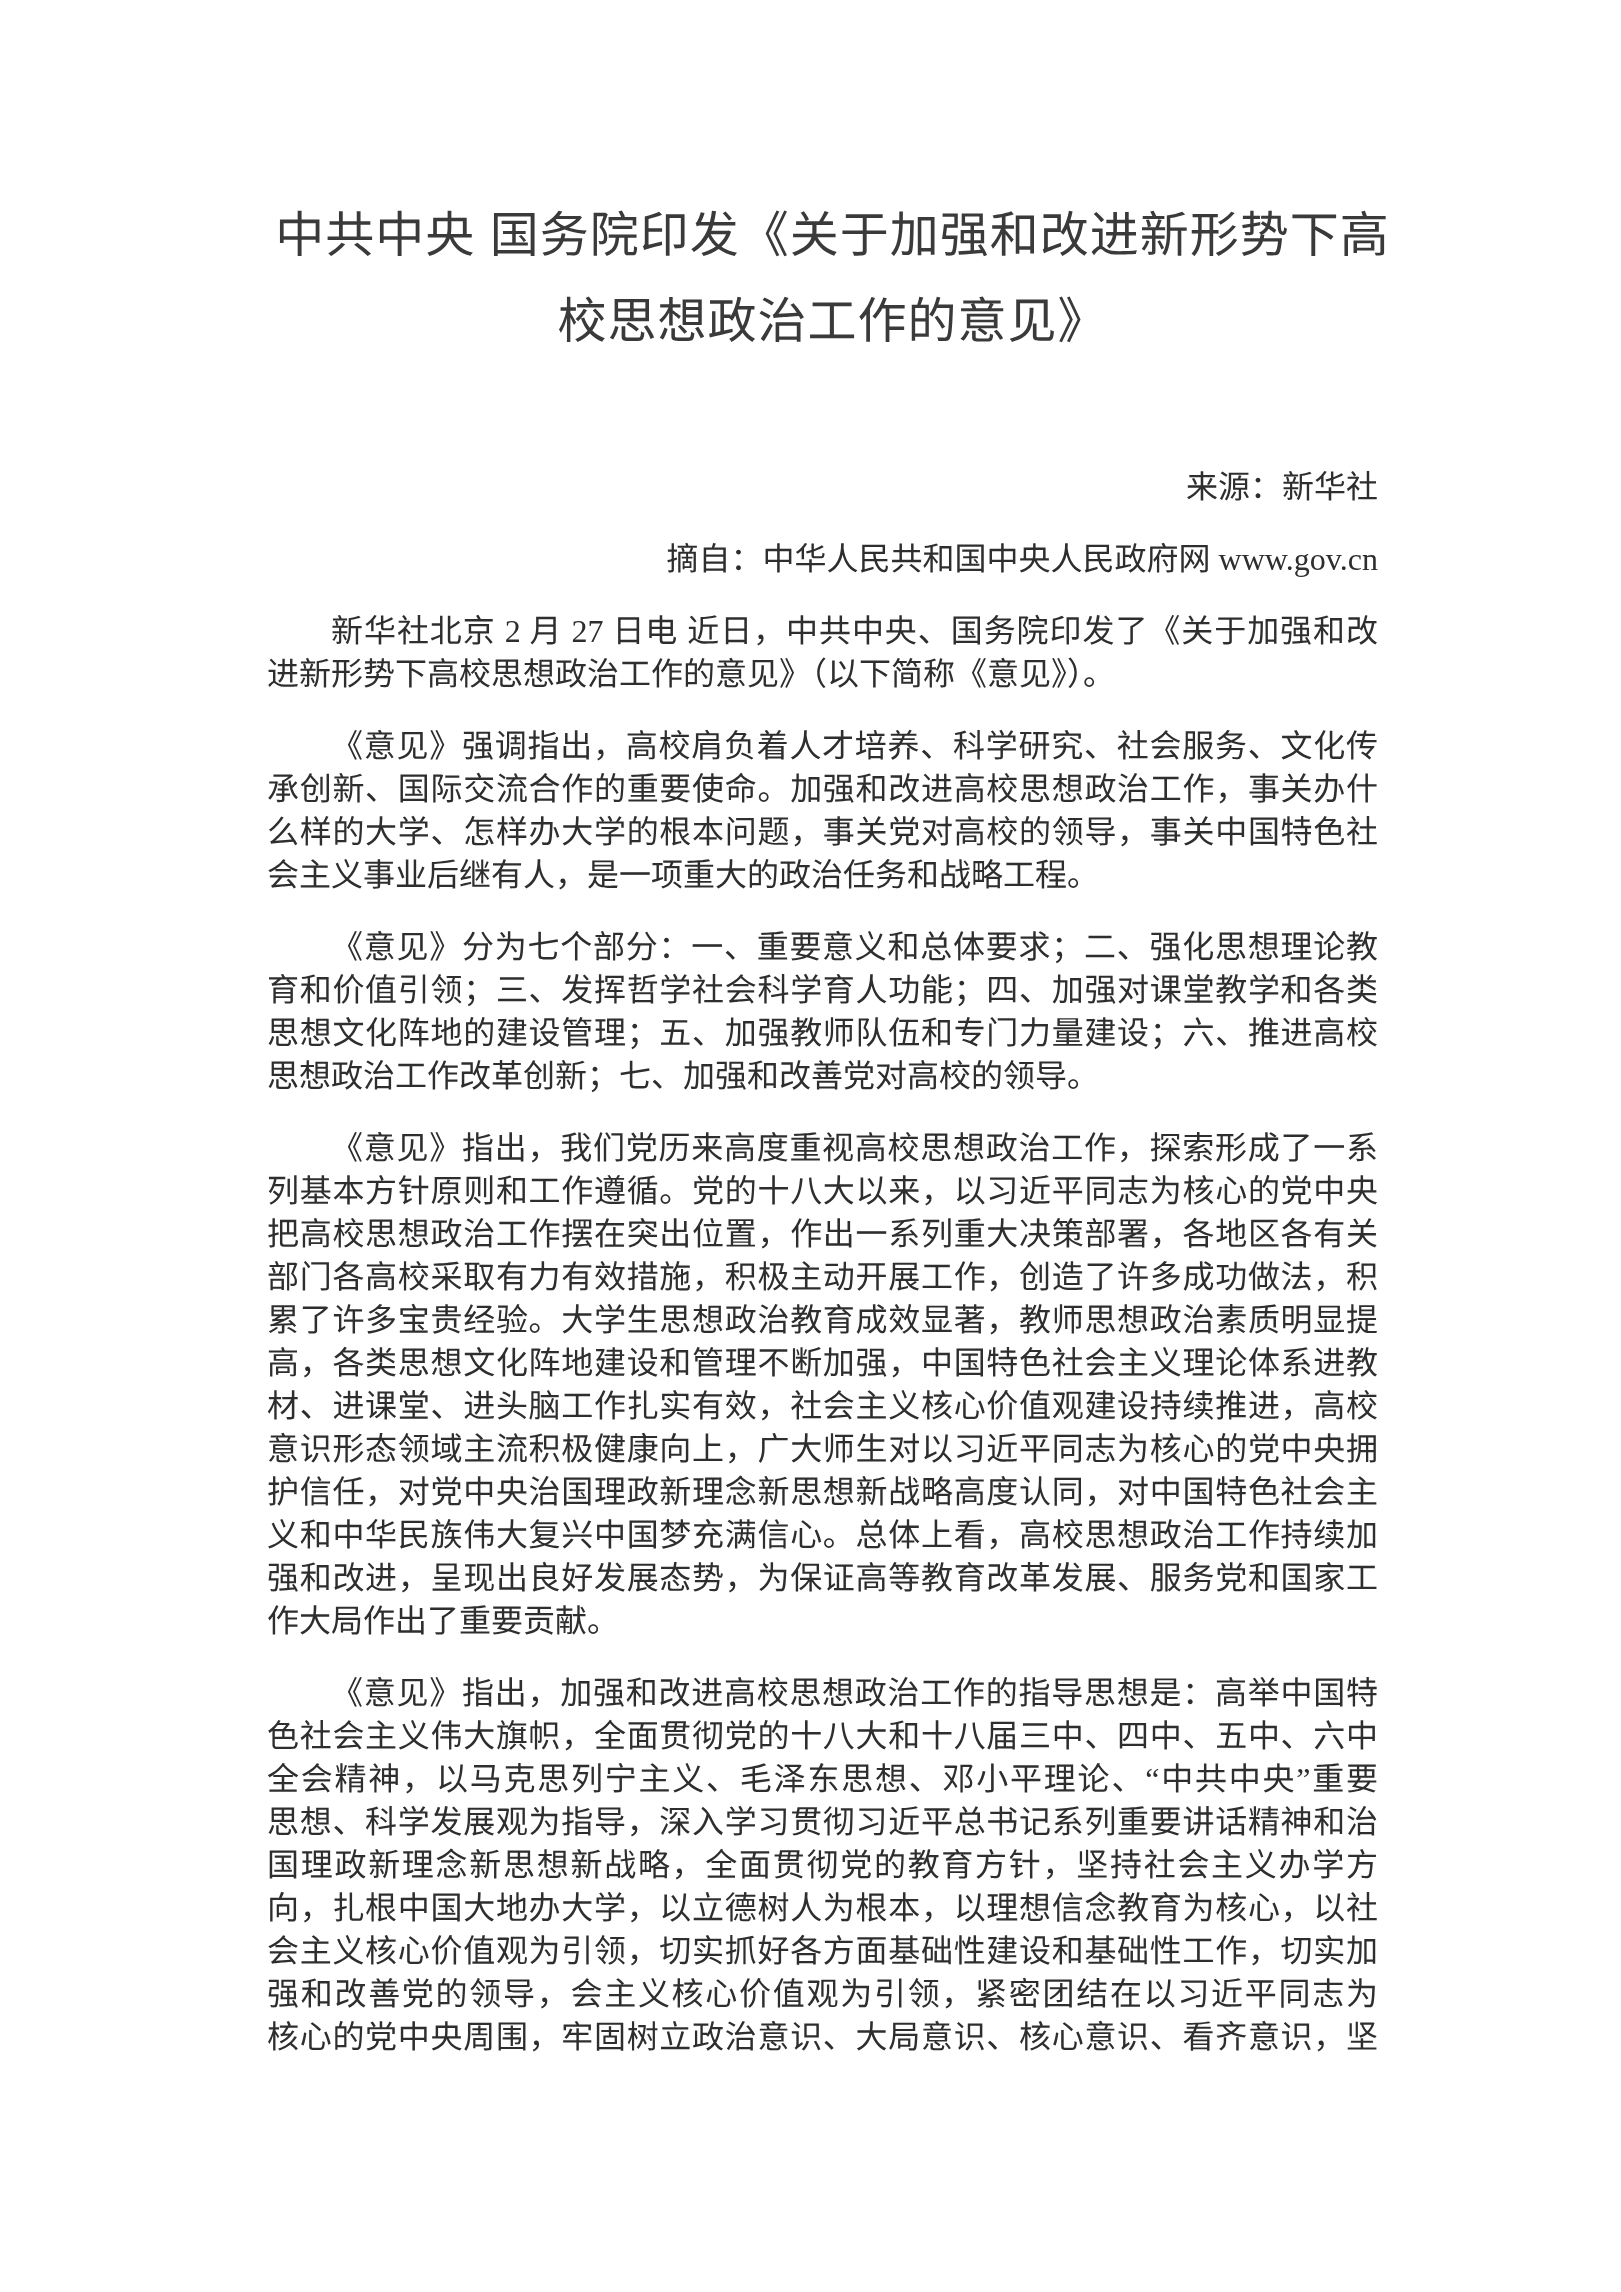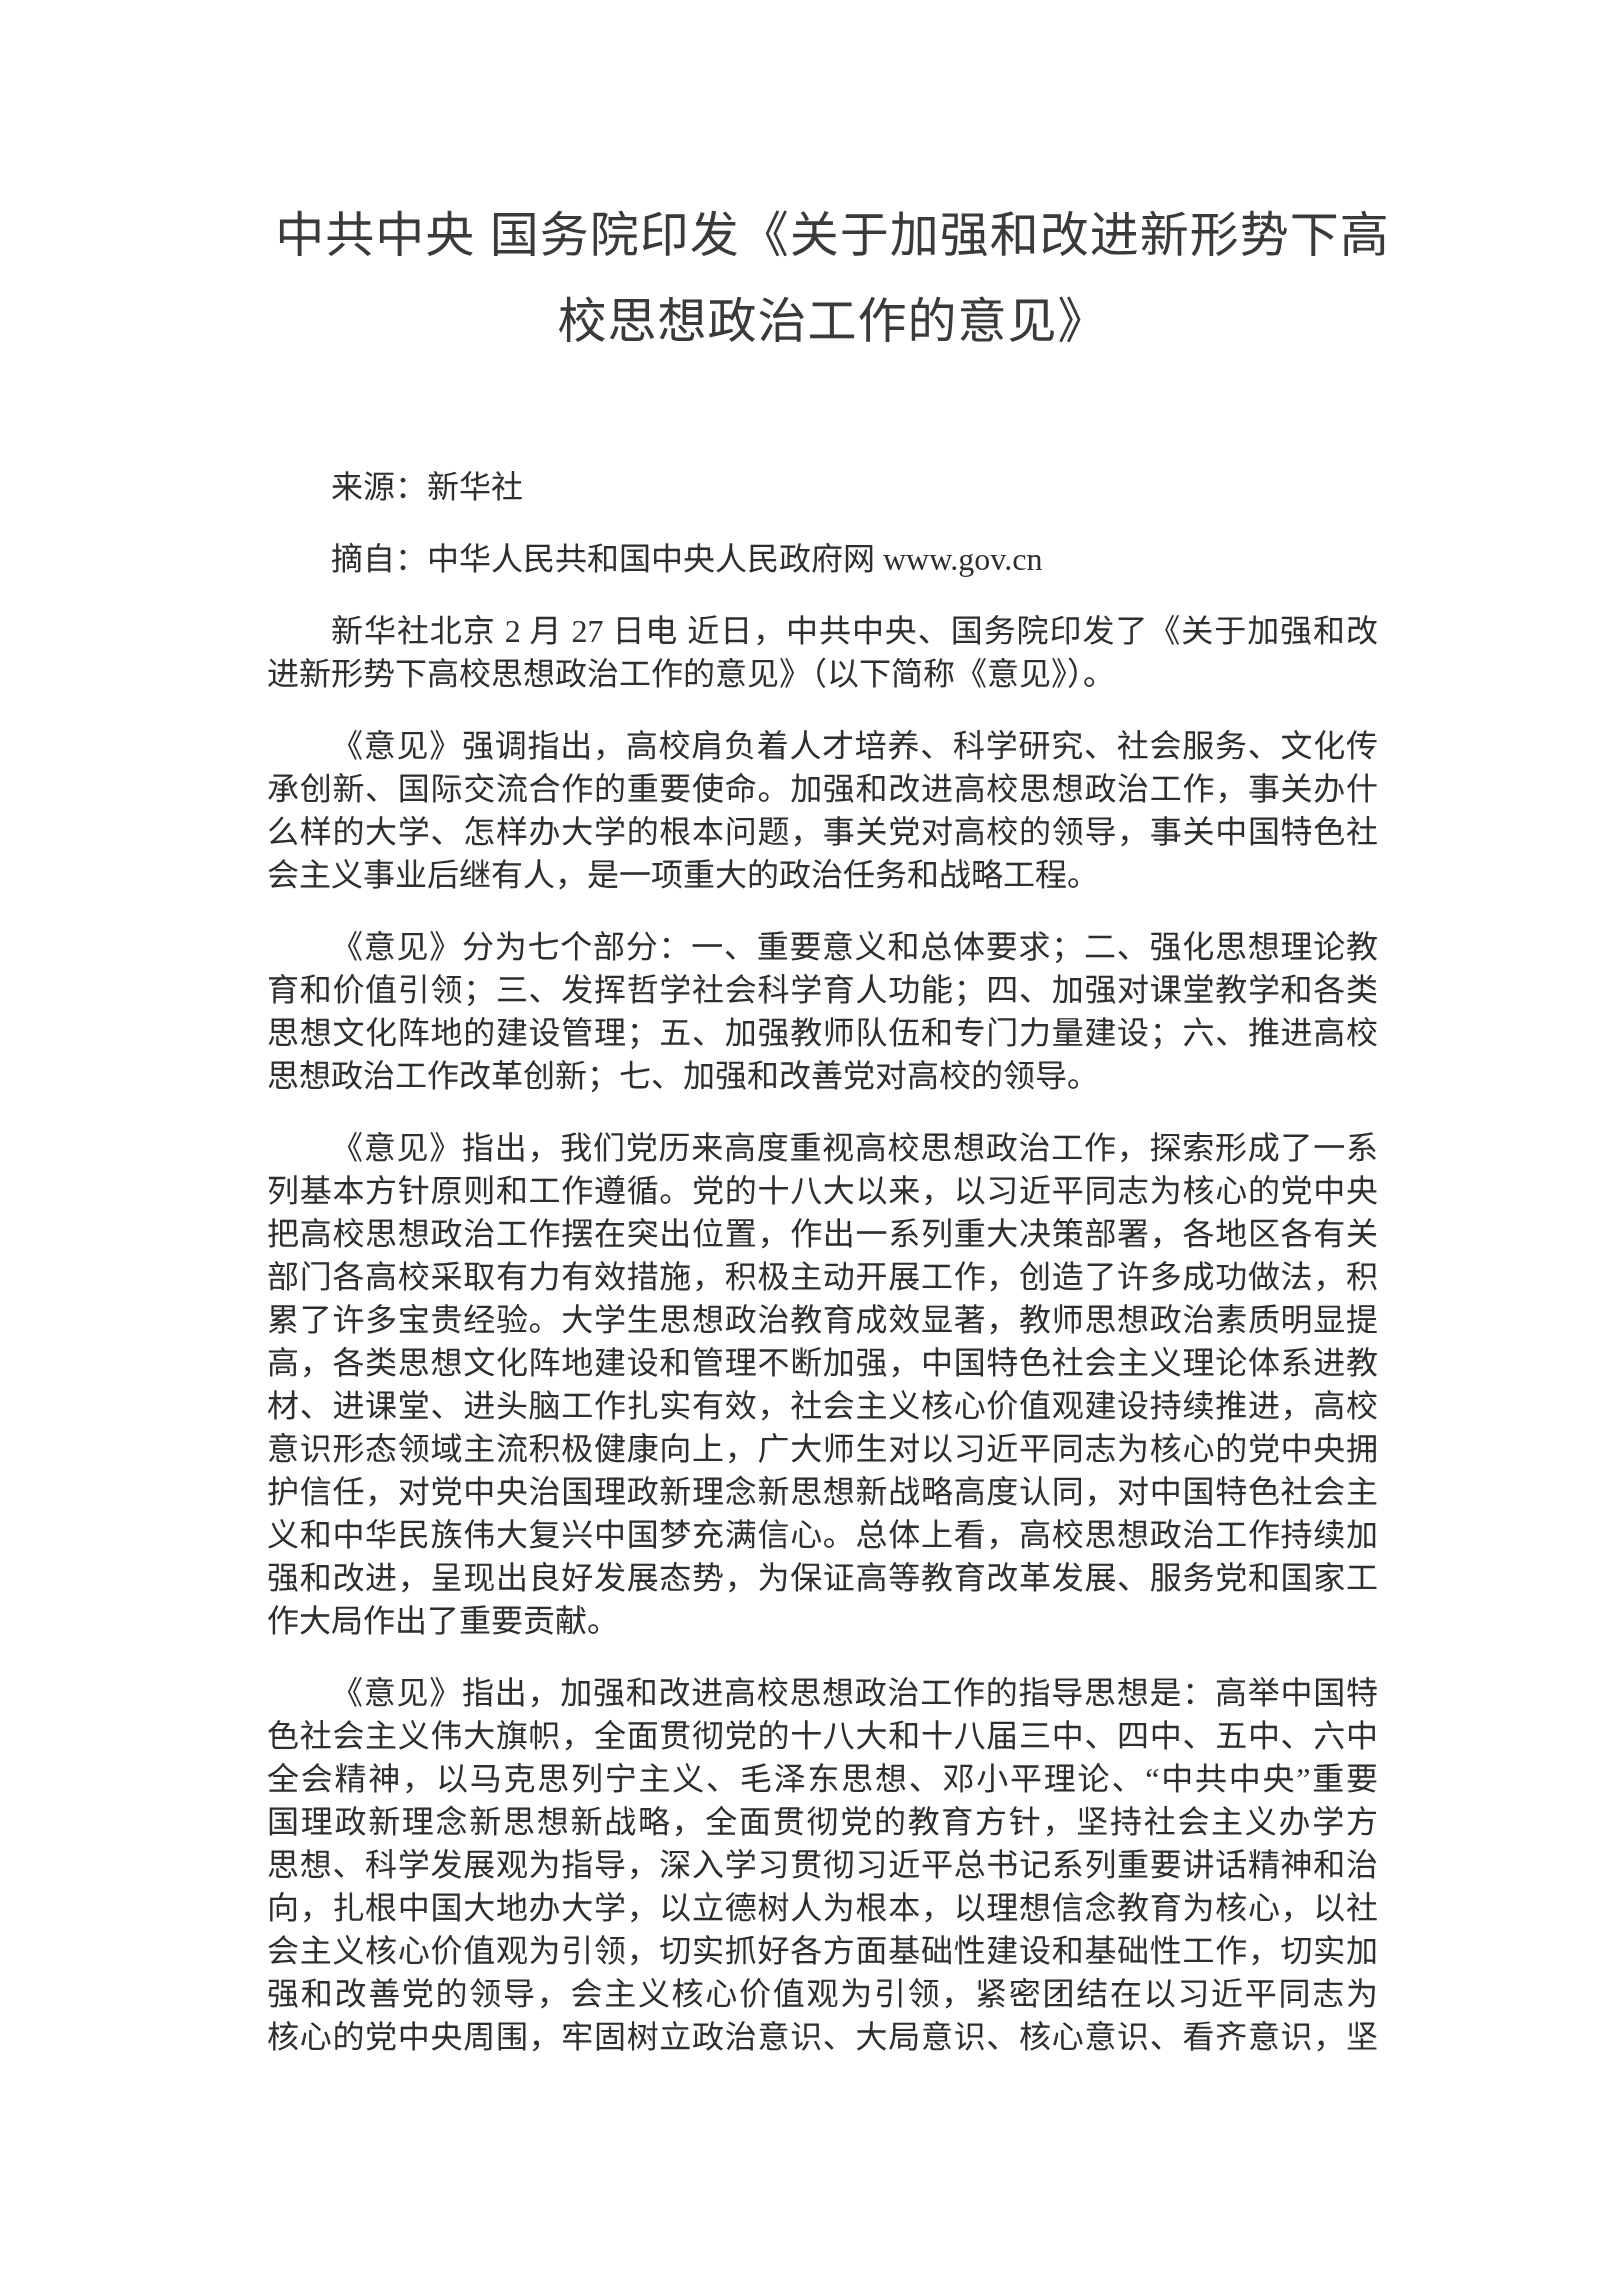--- a/index.html
+++ b/index.html
@@ -33,21 +33,21 @@
     font-size: 32px;
     line-height: 43px;
     color: #2e2e2e;
   }
   .meta-block {
     margin-top: 102px;
   }
   .meta-line {
     text-indent: 2em;
     margin: 0 0 29px 0;
-    text-align: left;
+    text-align: right;
   }
   .para {
     margin: 0 0 29px 0;
   }
   .para:last-child {
     margin-bottom: 0;
   }
   .text-line {
     text-align: justify;
     text-align-last: justify;
@@ -102,22 +102,22 @@
           <div class="text-line">意识形态领域主流积极健康向上，广大师生对以习近平同志为核心的党中央拥</div>
           <div class="text-line">护信任，对党中央治国理政新理念新思想新战略高度认同，对中国特色社会主</div>
           <div class="text-line">义和中华民族伟大复兴中国梦充满信心。总体上看，高校思想政治工作持续加</div>
           <div class="text-line">强和改进，呈现出良好发展态势，为保证高等教育改革发展、服务党和国家工</div>
           <div class="text-line end">作大局作出了重要贡献。</div>
         </div>
         <div class="para">
           <div class="text-line first">《意见》指出，加强和改进高校思想政治工作的指导思想是：高举中国特</div>
           <div class="text-line">色社会主义伟大旗帜，全面贯彻党的十八大和十八届三中、四中、五中、六中</div>
           <div class="text-line">全会精神，以马克思列宁主义、毛泽东思想、邓小平理论、“中共中央”重要</div>
+          <div class="text-line">思想、科学发展观为指导，深入学习贯彻习近平总书记系列重要讲话精神和治</div>
           <div class="text-line">国理政新理念新思想新战略，全面贯彻党的教育方针，坚持社会主义办学方</div>
-          <div class="text-line">思想、科学发展观为指导，深入学习贯彻习近平总书记系列重要讲话精神和治</div>
           <div class="text-line">向，扎根中国大地办大学，以立德树人为根本，以理想信念教育为核心，以社</div>
           <div class="text-line">会主义核心价值观为引领，切实抓好各方面基础性建设和基础性工作，切实加</div>
           <div class="text-line">强和改善党的领导，会主义核心价值观为引领，紧密团结在以习近平同志为</div>
           <div class="text-line">核心的党中央周围，牢固树立政治意识、大局意识、核心意识、看齐意识，坚</div>
         </div>
       </div>
   </div>
 
 </div>
 

